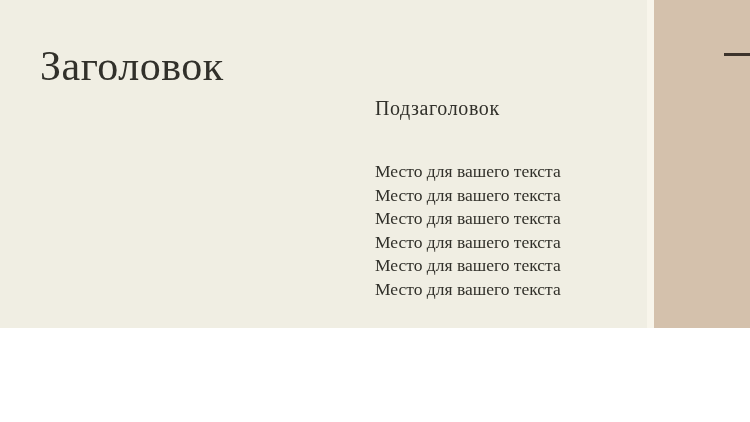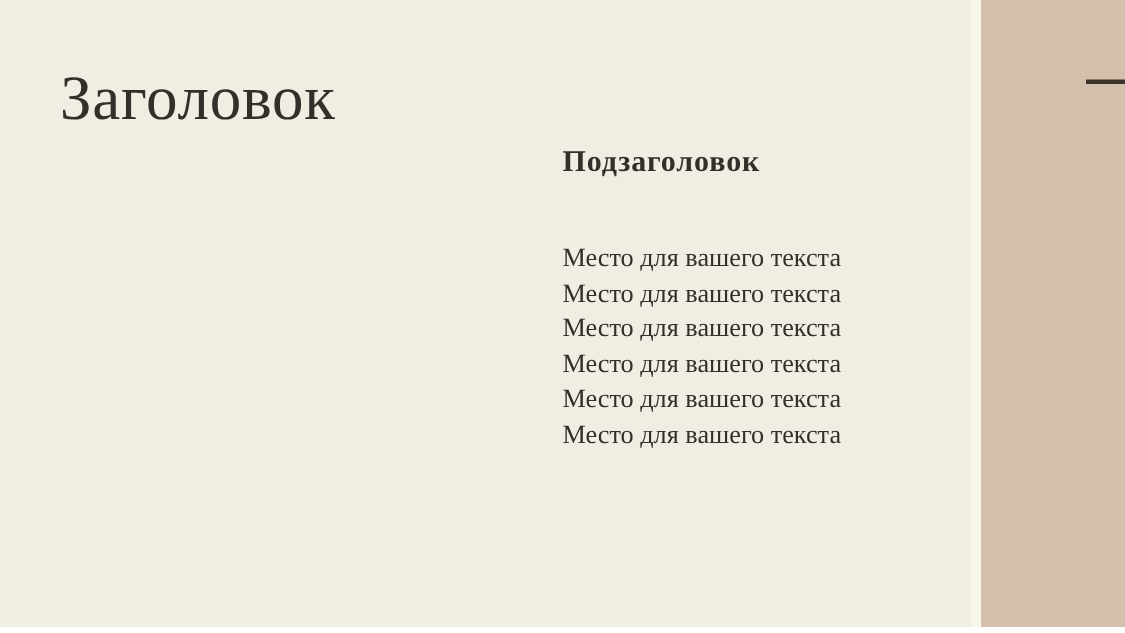--- a/index.html
+++ b/index.html
@@ -9,21 +9,21 @@
     --text: #31302a;
     --dash: #3c332b;
   }
   * { margin: 0; padding: 0; box-sizing: border-box; }
   html, body { width: 750px; height: 422px; overflow: hidden; }
   body { font-family: "Liberation Serif", "DejaVu Serif", serif; }
 
   .slide {
     position: relative;
     width: 750px;
-    height: 418px;
+    height: 328px;
     background: var(--background);
     overflow: hidden;
   }
 
   .band-gap-strip {
     position: absolute;
     top: 0;
     left: 647px;
     width: 7px;
     height: 422px;
@@ -58,21 +58,21 @@
     color: var(--text);
     letter-spacing: 0.5px;
     white-space: nowrap;
   }
 
   .slide-subtitle {
     position: absolute;
     top: 96px;
     left: 375px;
     font-size: 20px;
-    font-weight: 700;
+    font-weight: 400;
     line-height: 1.2;
     letter-spacing: 0.6px;
     color: var(--text);
     white-space: nowrap;
     text-align: center;
   }
 
   .body-text {
     position: absolute;
     top: 160px;

